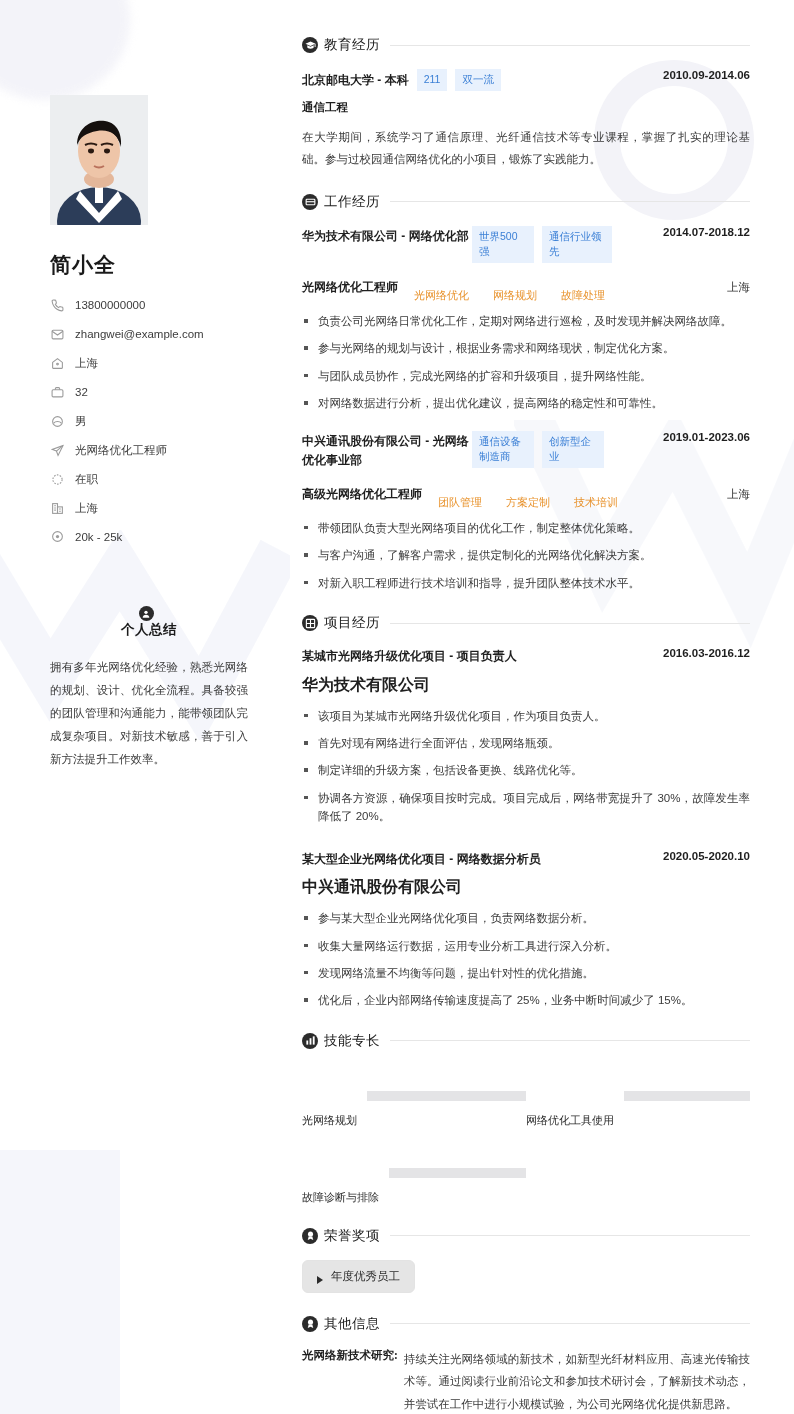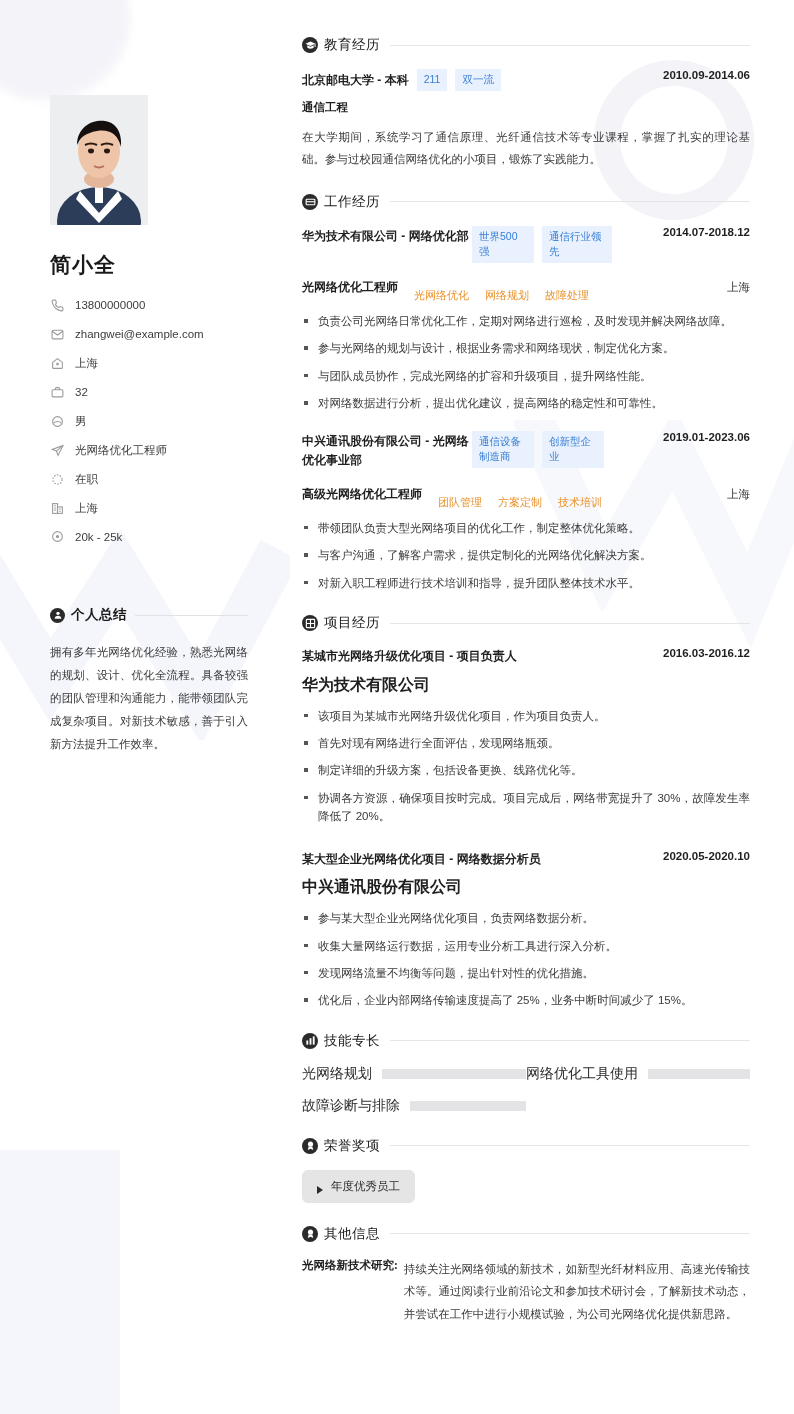--- a/index.html
+++ b/index.html
@@ -72,21 +72,21 @@
   }
   .contact-item .ci {
     width: 15px; flex: 0 0 15px; margin-right: 10px;
     display: inline-flex; align-items: center; justify-content: center;
     color: #9b9b9b;
   }
   .contact-item .ci svg { display: block; }
 
   .side-section { margin-top: 62px; }
   .side-head {
-    display: flex; align-items: center; margin-bottom: 17px;
+    display: flex; align-items: center; margin-bottom: 17px; flex-direction: column;
   }
   .side-head .dot-icon {
     width: 15px; height: 15px; flex: 0 0 15px;
     border-radius: 50%; background: #2b2b2b;
     display: inline-flex; align-items: center; justify-content: center;
     margin-right: 6px;
   }
   .side-head .dot-icon svg { display: block; }
   .side-head .side-title {
     font-size: 13.5px; font-weight: bold; color: #1a1a1a;
@@ -136,21 +136,21 @@
   .tag-blue.wide { max-width: 70px; }
   .date {
     font-size: 11.5px; font-weight: bold; color: #1f1f1f;
     white-space: nowrap; margin-left: auto; padding-left: 10px;
   }
   .subline {
     display: flex; align-items: center;
     margin-bottom: 9px; gap: 16px;
   }
   .role { font-size: 12px; font-weight: bold; color: #1f1f1f; white-space: nowrap; }
-  .skill-tags { display: flex; gap: 16px; margin-top: 16px; }
+  .skill-tags { display: flex; gap: 24px; margin-top: 16px; }
   .tag-orange { font-size: 11px; color: #e8922c; white-space: nowrap; }
   .loc { font-size: 11.5px; color: #333; margin-left: auto; white-space: nowrap; }
   .major { font-size: 11.5px; font-weight: bold; color: #1f1f1f; margin-bottom: 11px; }
   .company { font-size: 16px; font-weight: bold; color: #1f1f1f; margin: 9px 0 11px; }
   .desc { font-size: 11.5px; line-height: 1.95; color: #3a3a3a; text-align: justify; }
 
   ul.bullets { list-style: none; }
   ul.bullets li {
     position: relative; padding-left: 16px;
     font-size: 11.5px; line-height: 1.6; color: #3a3a3a;
@@ -160,21 +160,21 @@
     content: ""; position: absolute; left: 2px; top: 7px;
     width: 3.5px; height: 3.5px; background: #555;
   }
 
   
   .skills-grid {
     display: flex; flex-wrap: wrap; column-gap: 0; row-gap: 14px;
     margin-top: 4px; margin-bottom: 22px;
   }
   .skill-item { width: 50%; display: flex; align-items: center; }
-  .skill-label { font-size: 14px; color: #2b2b2b; white-space: nowrap; margin-right: 10px; }
+  .skill-label { font-size: 11px; color: #2b2b2b; white-space: nowrap; margin-right: 10px; margin-top: 48px; }
   .skill-bar {
     flex: 1; height: 10px; background: #e4e4e6; max-width: 195px;
   }
   .skill-fill { height: 100%; background: #dde7f7; }
 
   
   .honor-list { display: flex; gap: 10px; margin: 6px 0 22px; }
   .honor-chip {
     display: inline-flex; align-items: flex-end; gap: 8px;
     border: 1px solid #e3e3e3; border-radius: 6px;

